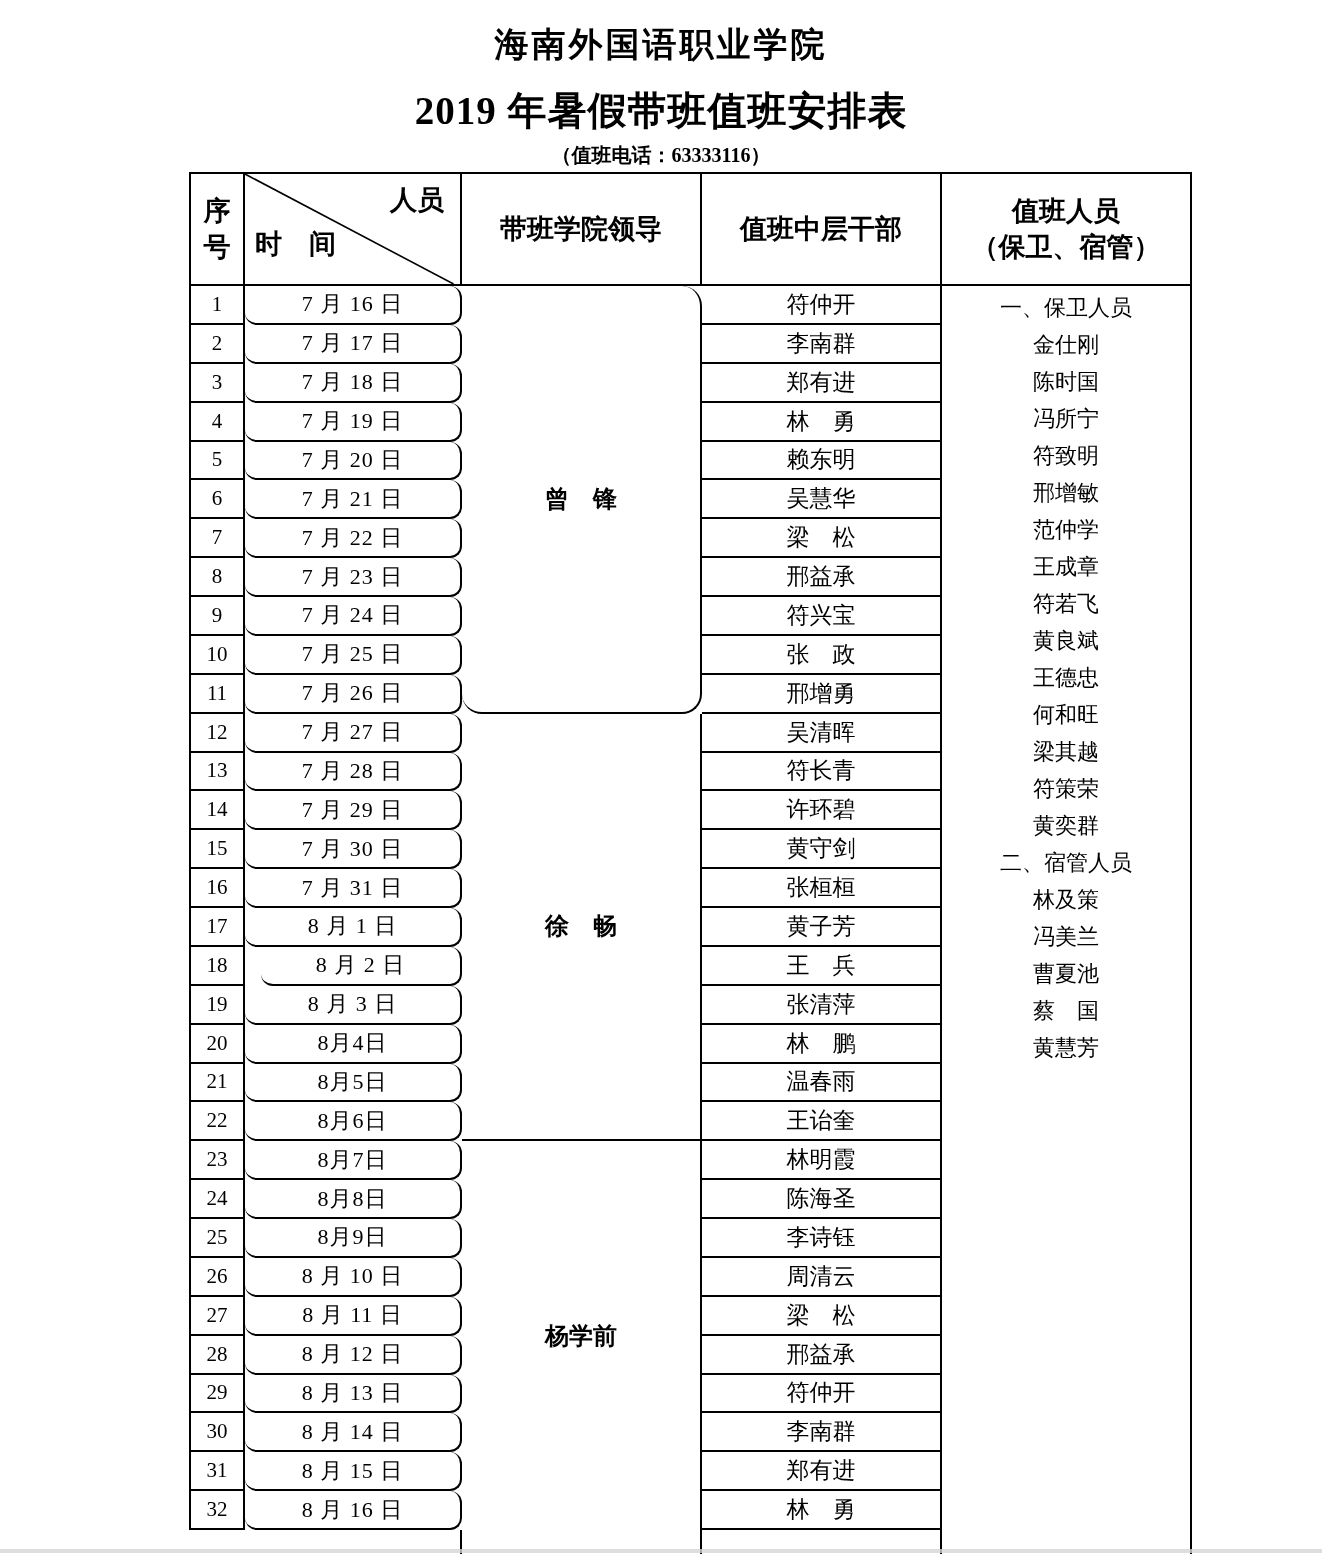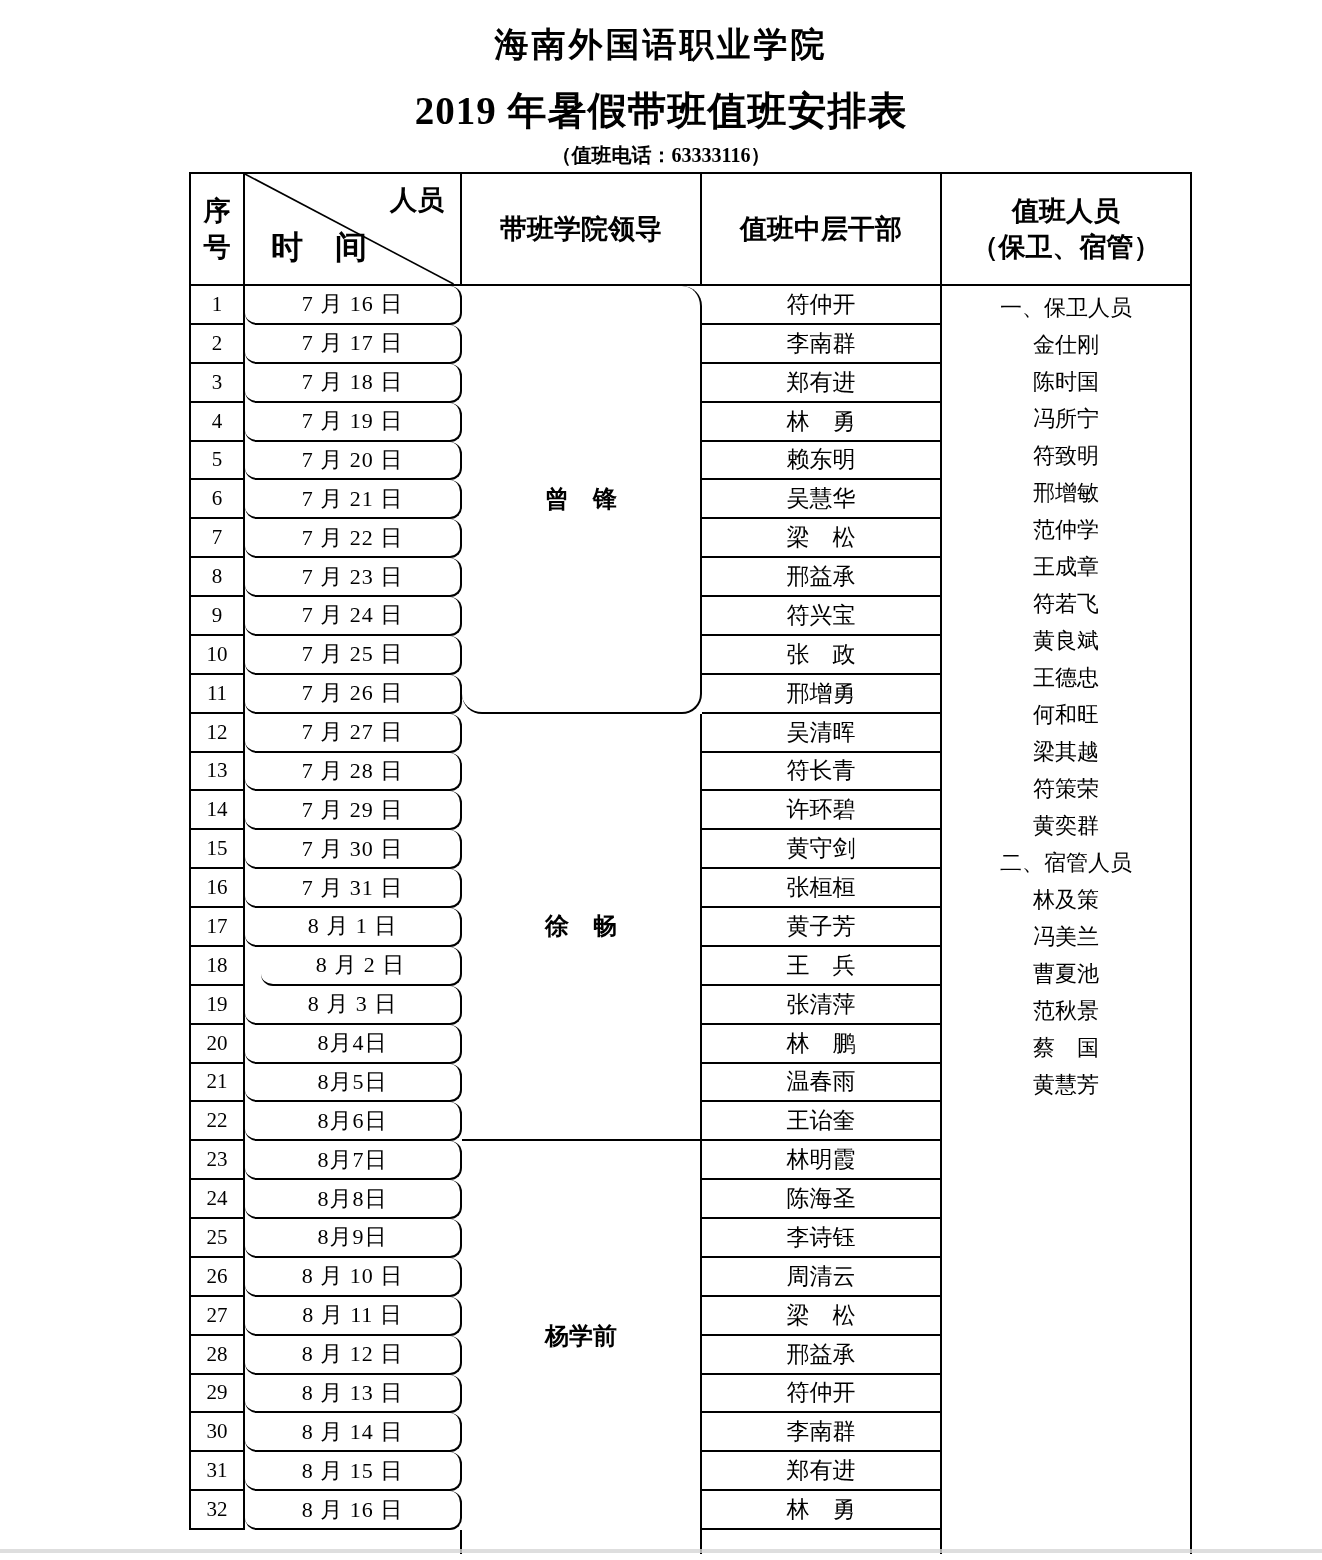--- a/index.html
+++ b/index.html
@@ -39,21 +39,21 @@
     box-sizing:border-box;
     overflow:hidden;
   }
   .open-bottom{border-bottom:none;}
   .hdr{font-weight:bold;font-size:27px;line-height:1.35;text-align:center;}
   .pre{white-space:pre-line;}
   
   .diag-cell{position:relative;}
   .diag-cell svg{position:absolute;left:0;top:0;width:100%;height:100%;}
   .diag-top{position:absolute;top:8px;right:16px;font-weight:bold;font-size:27px;}
-  .diag-bottom{position:absolute;top:52px;left:26px;font-weight:bold;font-size:32px;}
+  .diag-bottom{position:absolute;top:52px;left:10px;font-weight:bold;font-size:27px;}
   
   .index-cell{font-size:21px;}
   .date-cell{font-size:22px;letter-spacing:1px;border-radius:12px;}
   .cadre-cell{font-size:23px;}
   .leader-cell{font-size:24px;font-weight:bold;}
   .duty-cell{align-items:flex-start;padding-top:3px;}
   .duty-list{width:100%;text-align:center;font-size:22px;line-height:37px;}
   .duty-line{width:100%;}
   
   .stub{position:absolute;width:2px;background:#000;top:1530px;height:24px;}
@@ -206,21 +206,20 @@
           <div class="duty-line">黄良斌</div>
           <div class="duty-line">王德忠</div>
           <div class="duty-line">何和旺</div>
           <div class="duty-line">梁其越</div>
           <div class="duty-line">符策荣</div>
           <div class="duty-line">黄奕群</div>
           <div class="duty-line">二、宿管人员</div>
           <div class="duty-line">林及策</div>
           <div class="duty-line">冯美兰</div>
           <div class="duty-line">曹夏池</div>
-          <div class="duty-line">范秋景</div>
           <div class="duty-line">蔡　国</div>
           <div class="duty-line">黄慧芳</div>
         </div>
       </div>
     </div>
 
   <div class="stub stub-c3l"></div>
   <div class="stub stub-c3r"></div>
   <div class="stub stub-c5l"></div>
   <div class="stub stub-c5r"></div>

